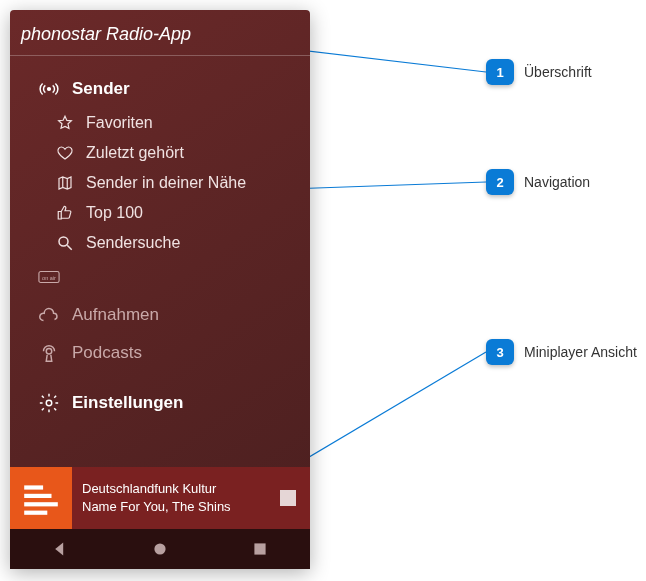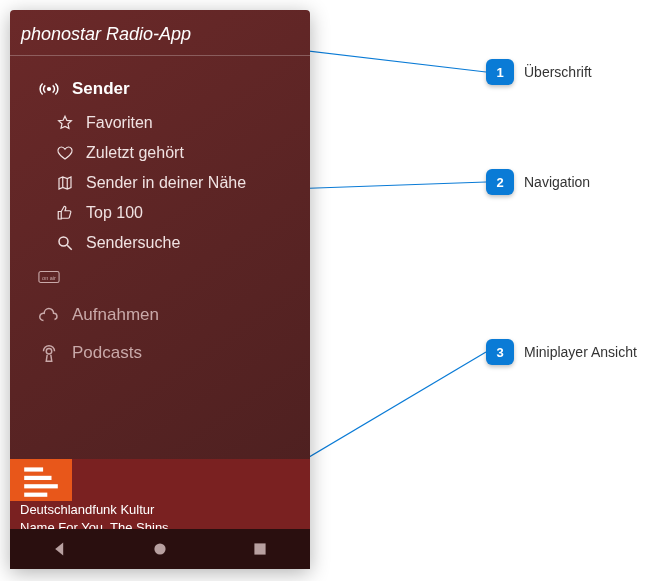--- a/index.html
+++ b/index.html
@@ -57,23 +57,22 @@
     height: 22px;
     display: inline-flex;
     align-items: center;
     justify-content: center;
     flex-shrink: 0;
   }
   .nav-sub .nav-icon { width: 18px; height: 18px; }
   .miniplayer {
     background: #7a2121;
     display: flex;
-    align-items: flex-start;
-    height: 70px;
-    flex-direction: column;
+    align-items: center;
+    height: 62px;
   }
   .mp-art {
     width: 62px;
     height: 62px;
     background: #e8571a;
     display: flex;
     align-items: center;
     justify-content: center;
   }
   .mp-info {
@@ -234,20 +233,29 @@
       <span class="nav-icon">
         <svg viewBox="0 0 24 24" width="22" height="22" stroke="#c9a9a9" stroke-width="1.6" fill="none">
           <circle cx="12" cy="10" r="3"></circle>
             <path d="M6 10a6 6 0 0 1 12 0"></path>
             <path d="M10 14l-1 7h6l-1-7"></path>
         </svg>
       </span>
       <span>Podcasts</span>
     </div>
 
+    <div class="nav-group" style="margin-top:12px">
+      <span class="nav-icon">
+        <svg viewBox="0 0 24 24" width="22" height="22" stroke="#fff" stroke-width="1.6" fill="none">
+          <circle cx="12" cy="12" r="3"></circle>
+          <path d="M12 2v3M12 19v3M4.2 4.2l2.1 2.1M17.7 17.7l2.1 2.1M2 12h3M19 12h3M4.2 19.8l2.1-2.1M17.7 6.3l2.1-2.1"></path>
+        </svg>
+      </span>
+      <span>Einstellungen</span>
+    </div>
 
   </div>
 
   <div class="miniplayer">
     <div class="mp-art">
       <svg viewBox="0 0 40 40" width="42" height="42">
         <rect x="4" y="24" width="32" height="4" fill="#fff"></rect>
         <rect x="4" y="16" width="26" height="4" fill="#fff"></rect>
         <rect x="4" y="8" width="18" height="4" fill="#fff"></rect>
         <rect x="4" y="32" width="22" height="4" fill="#fff"></rect>

